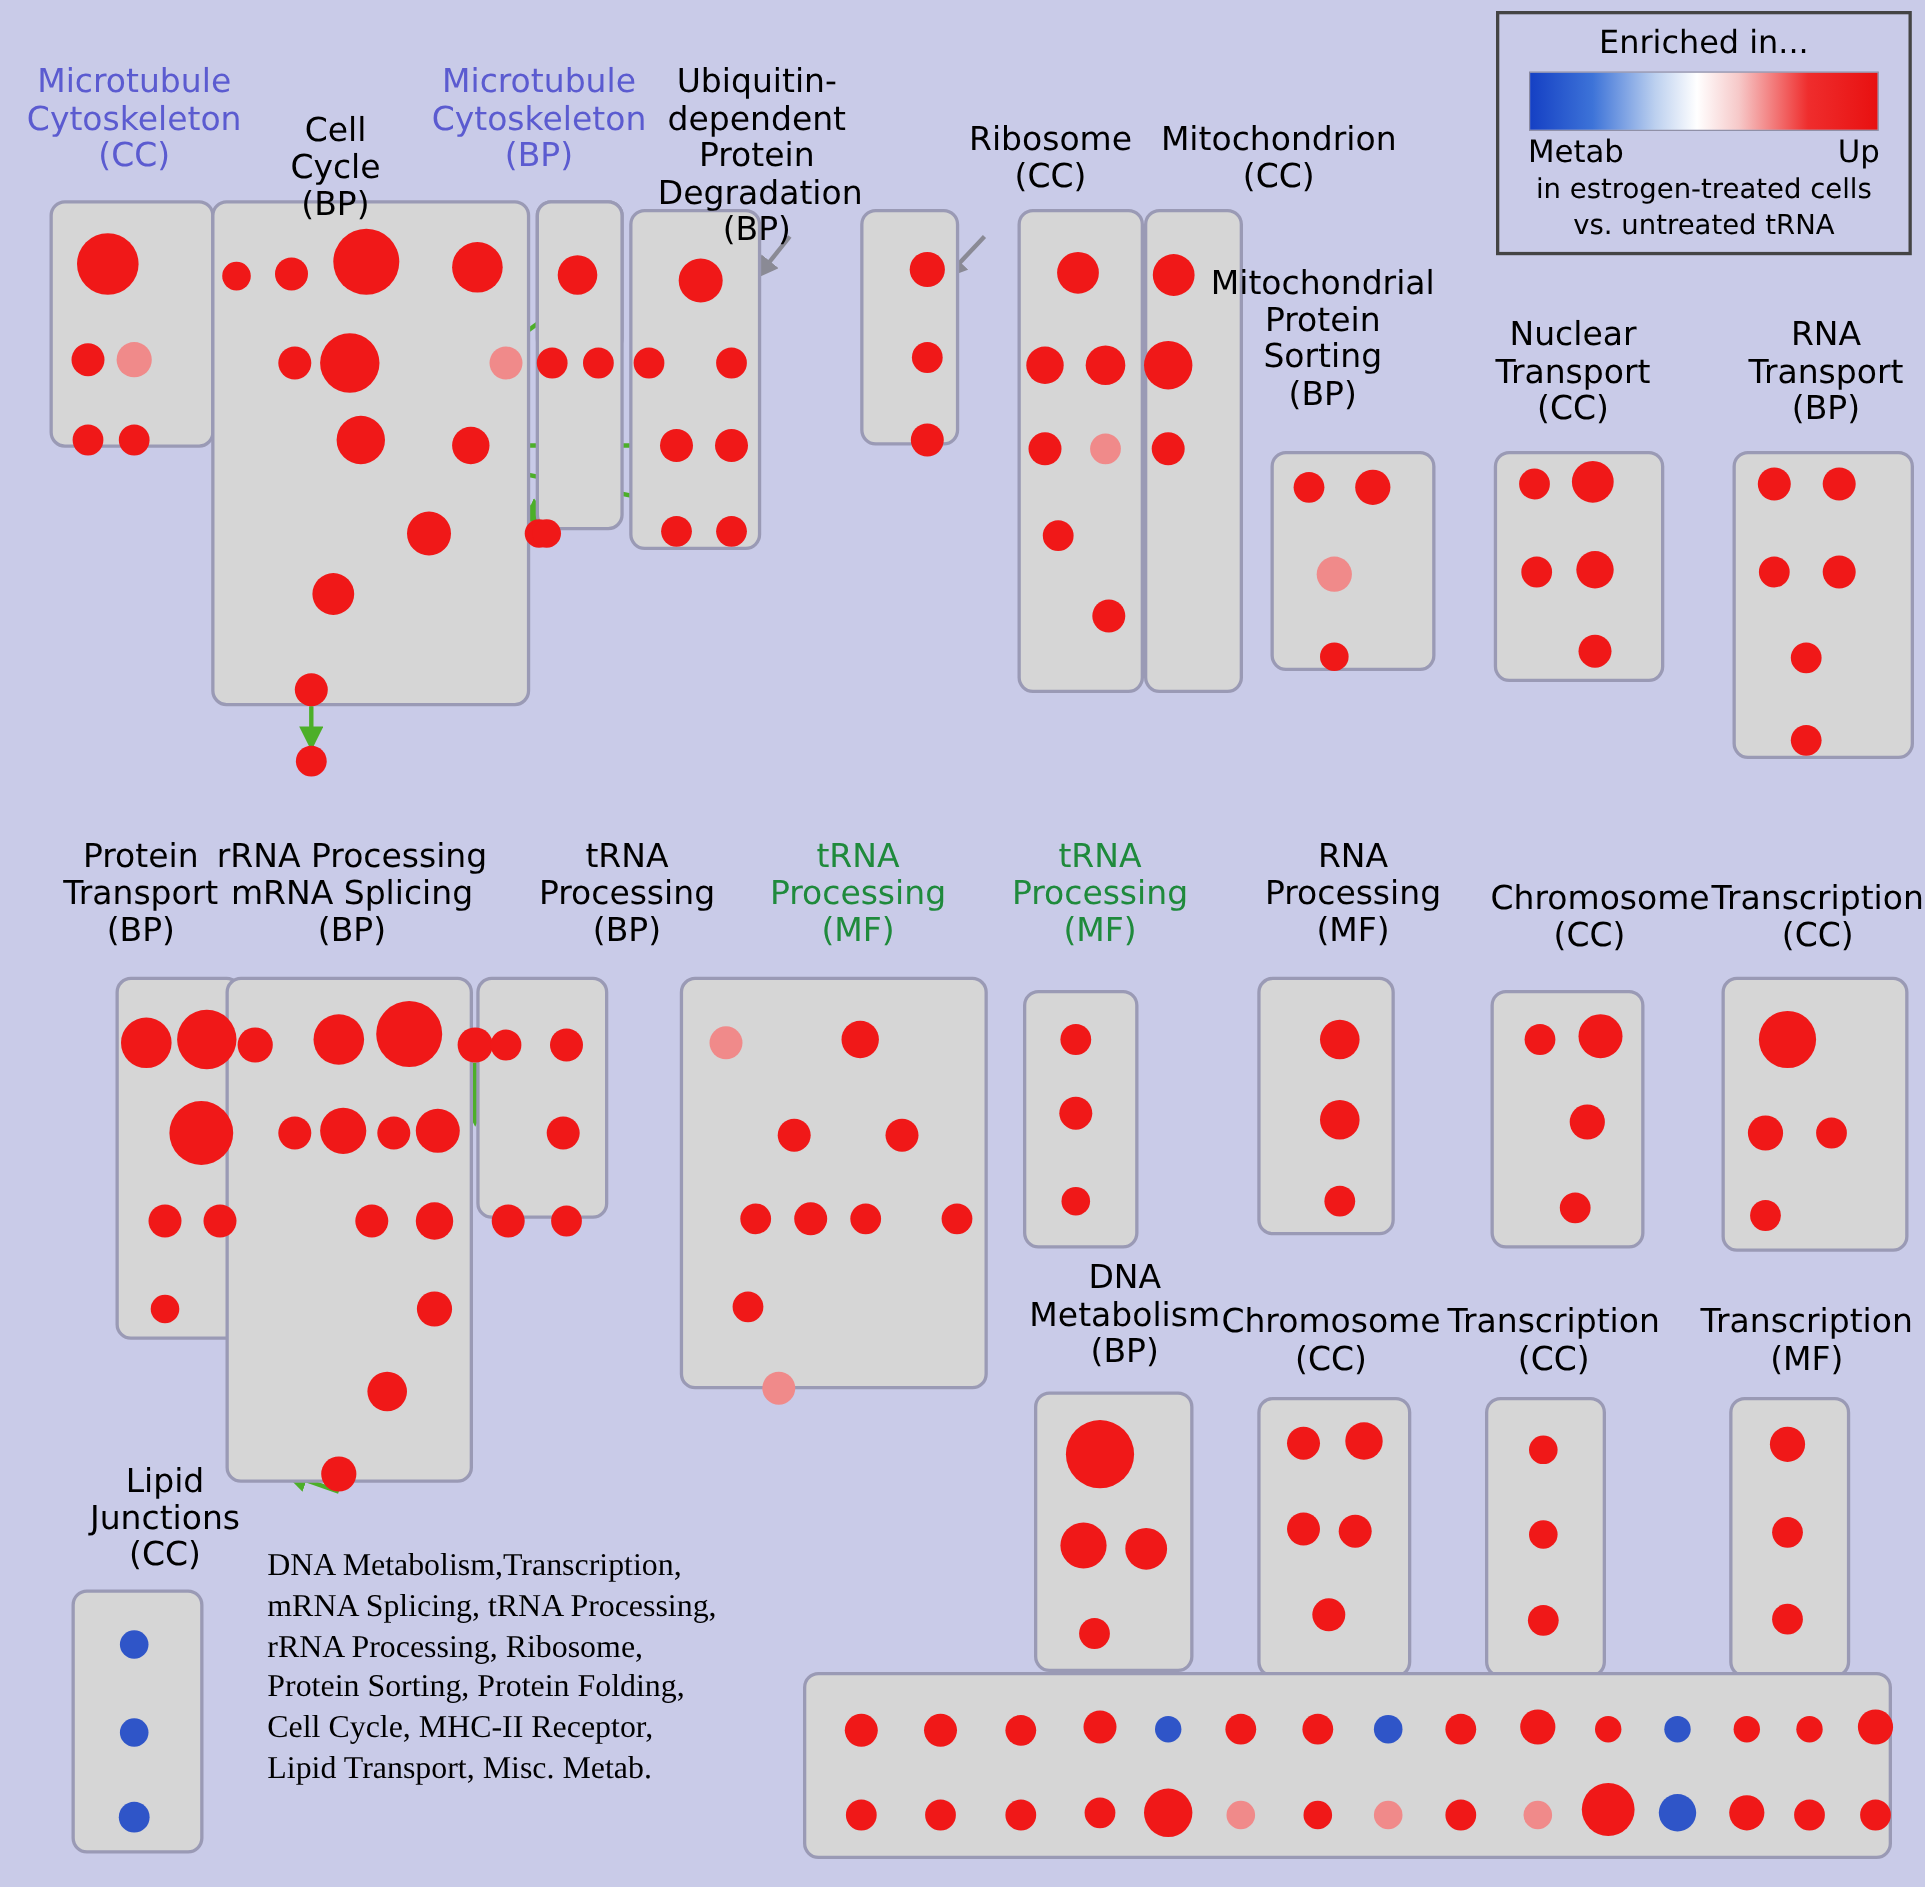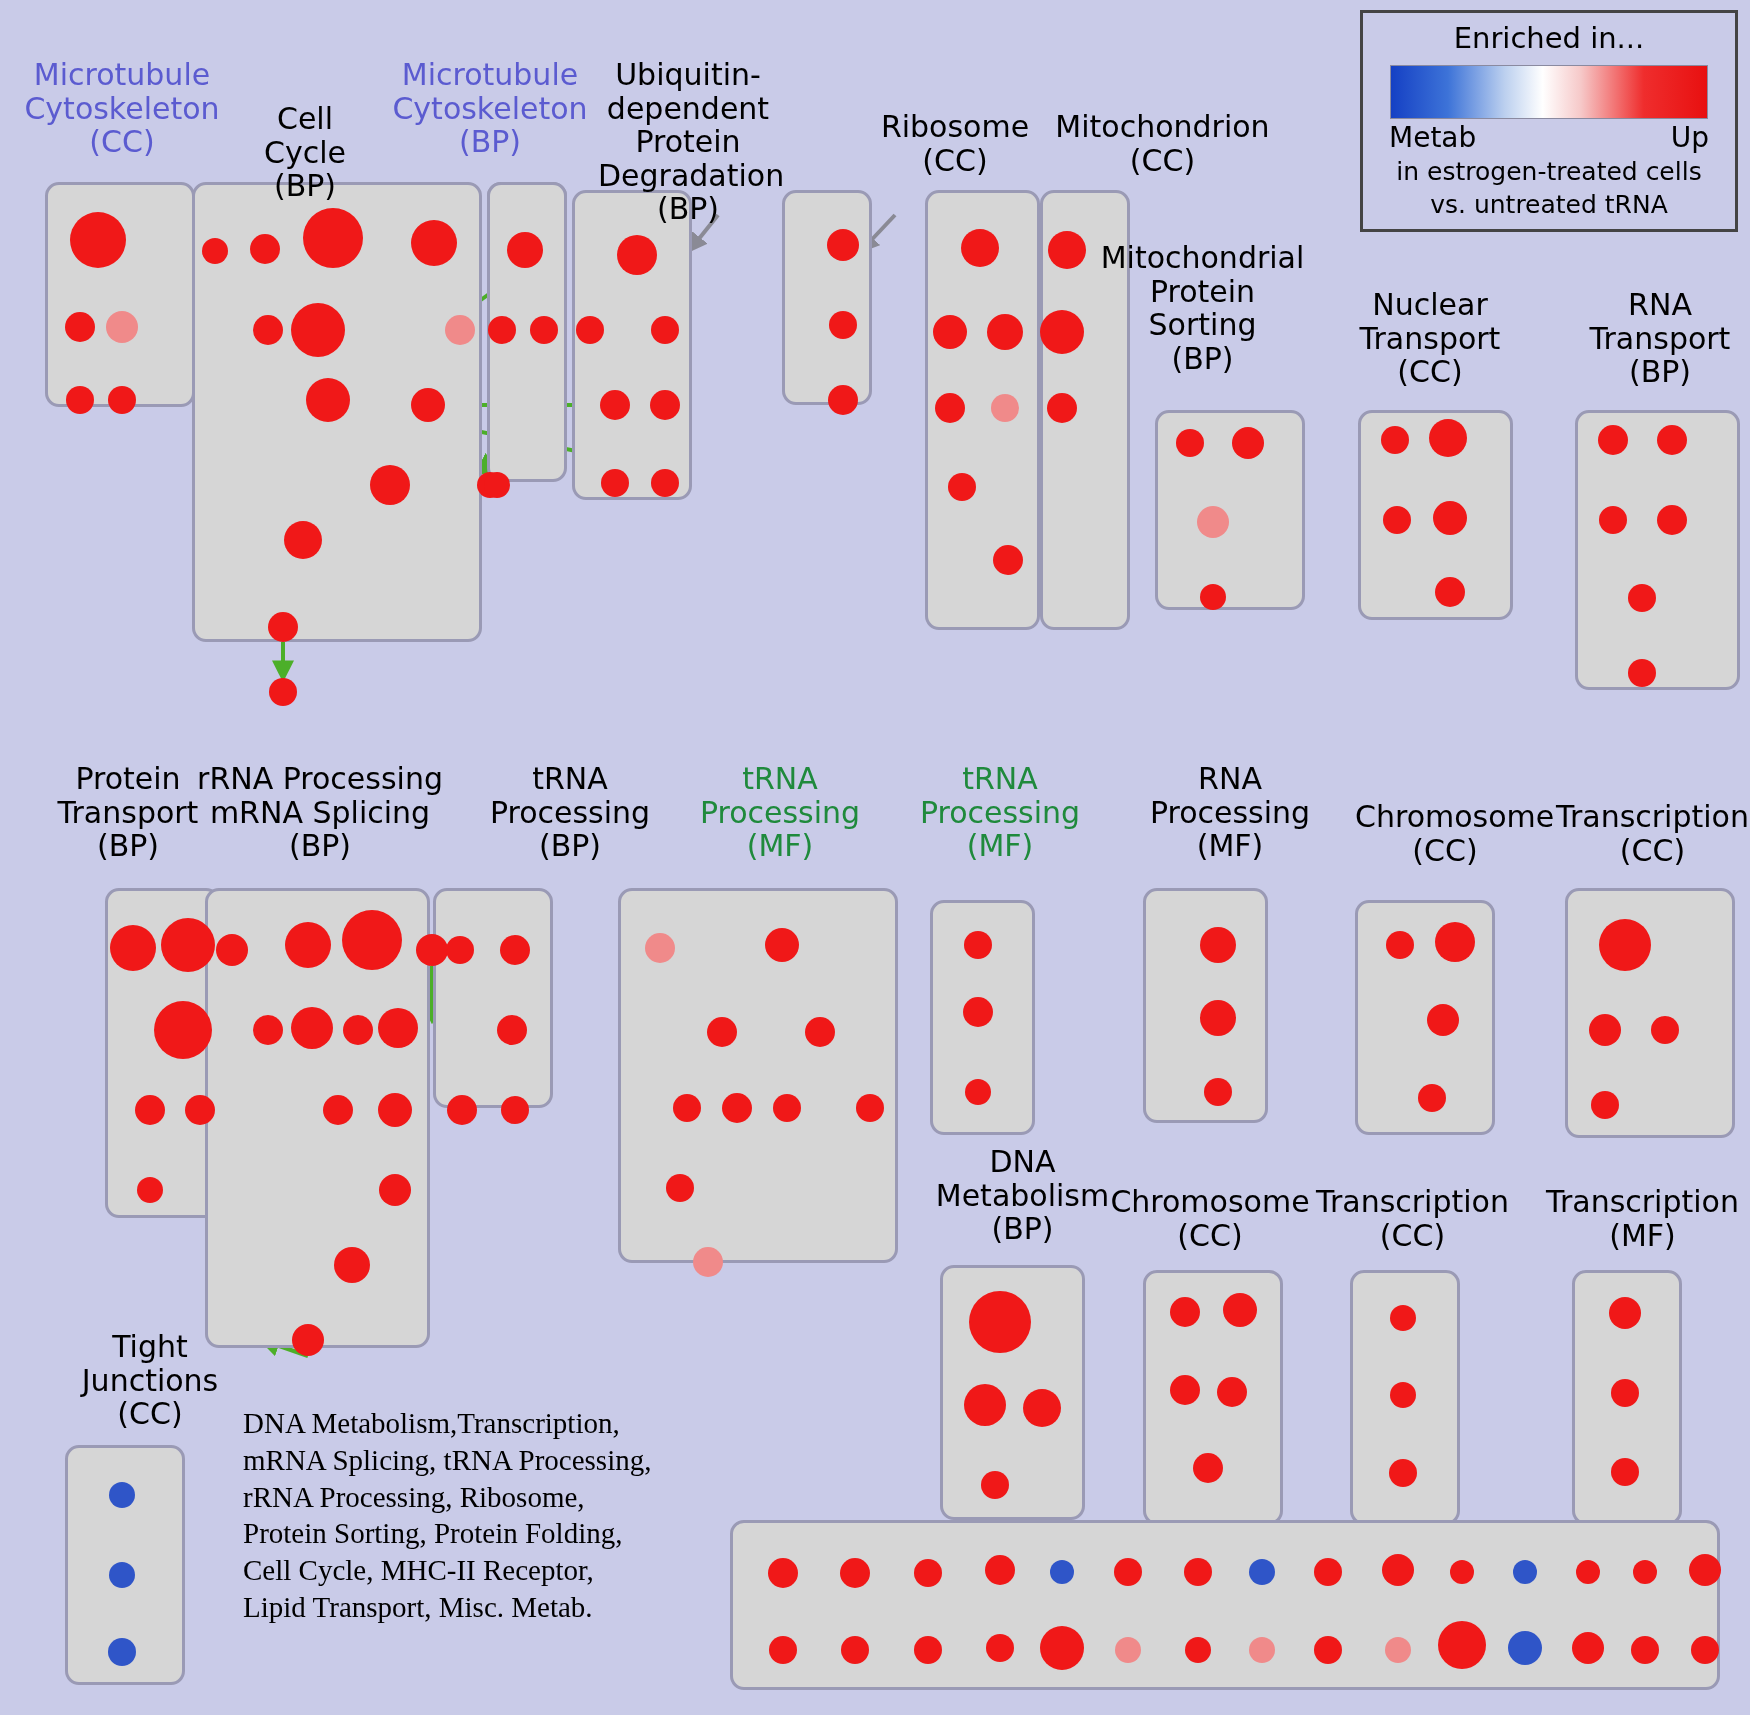--- a/index.html
+++ b/index.html
@@ -434,21 +434,21 @@
 (CC)</div>
       <div class="label" style="left: 925px; top: 1145px; width: 195px;">DNA
 Metabolism
 (BP)</div>
       <div class="label" style="left: 1110px; top: 1185px; width: 200px;">Chromosome
 (CC)</div>
       <div class="label" style="left: 1315px; top: 1185px; width: 195px;">Transcription
 (CC)</div>
       <div class="label" style="left: 1545px; top: 1185px; width: 195px;">Transcription
 (MF)</div>
-      <div class="label" style="left: 60px; top: 1330px; width: 180px;">Tight
+      <div class="label" style="left: 60px; top: 1330px; width: 180px;">Lipid
 Junctions
 (CC)</div>
     </div>
 
   <div class="note" style="left:243px;top:1405px;font-family:Liberation Serif, serif;" id="note-block">DNA Metabolism,Transcription,
 mRNA Splicing, tRNA Processing,
 rRNA Processing, Ribosome,
 Protein Sorting, Protein Folding,
 Cell Cycle, MHC-II Receptor,
 Lipid Transport, Misc. Metab.</div>

